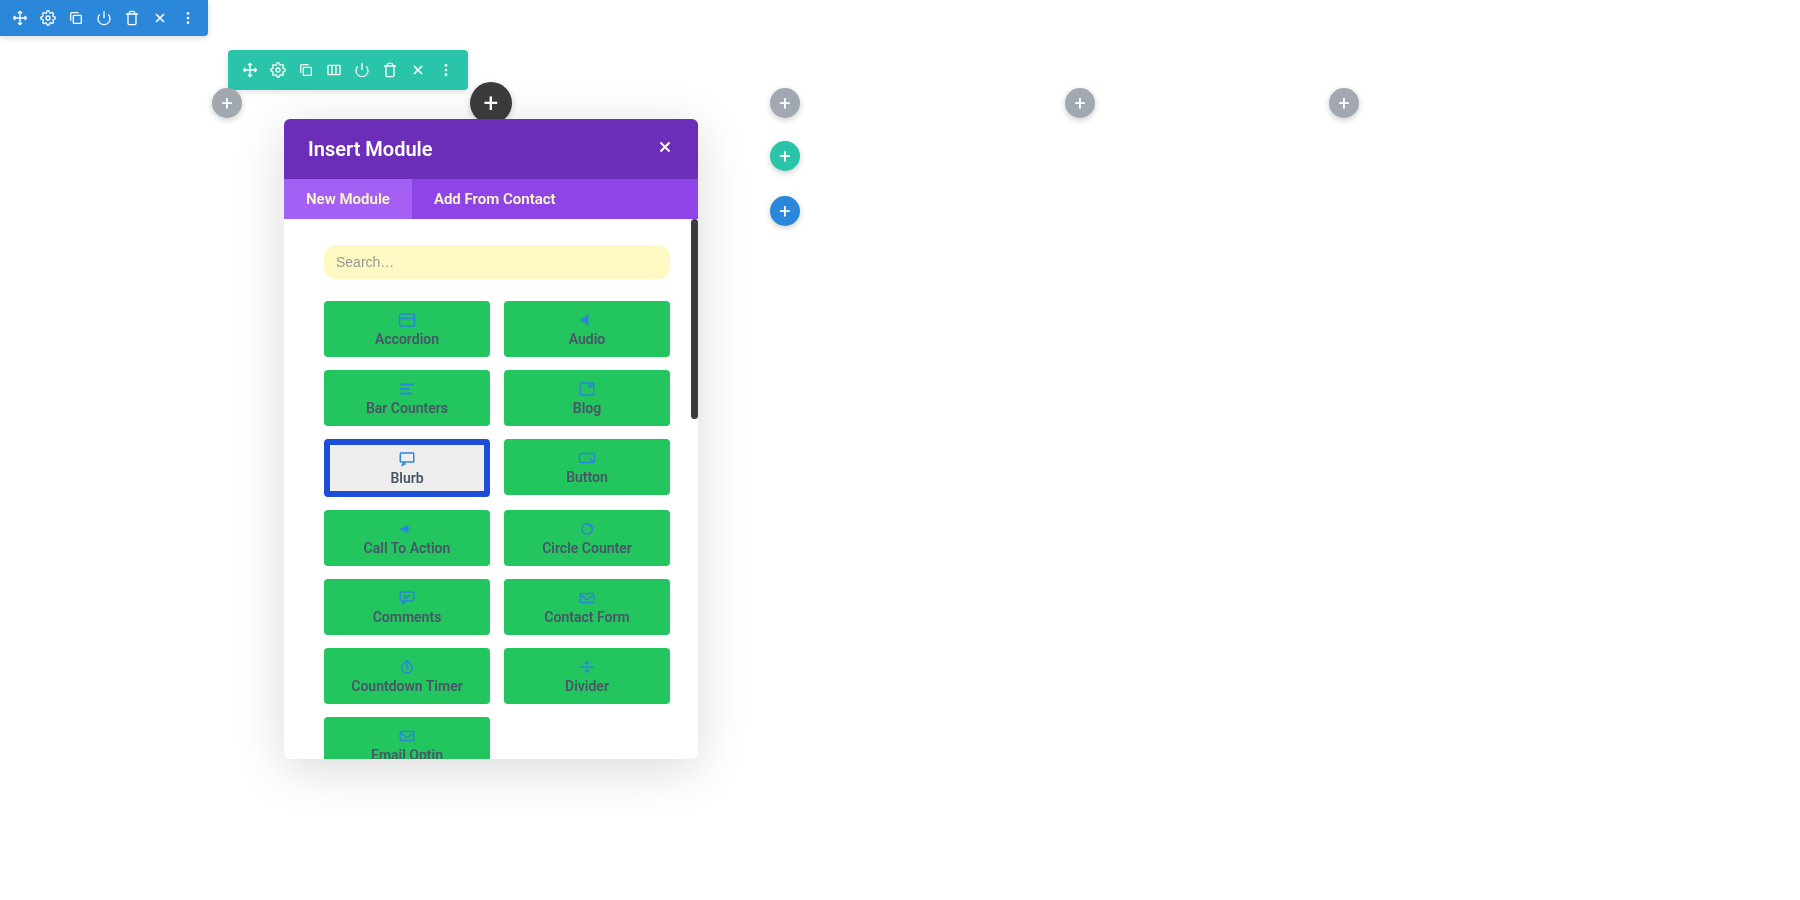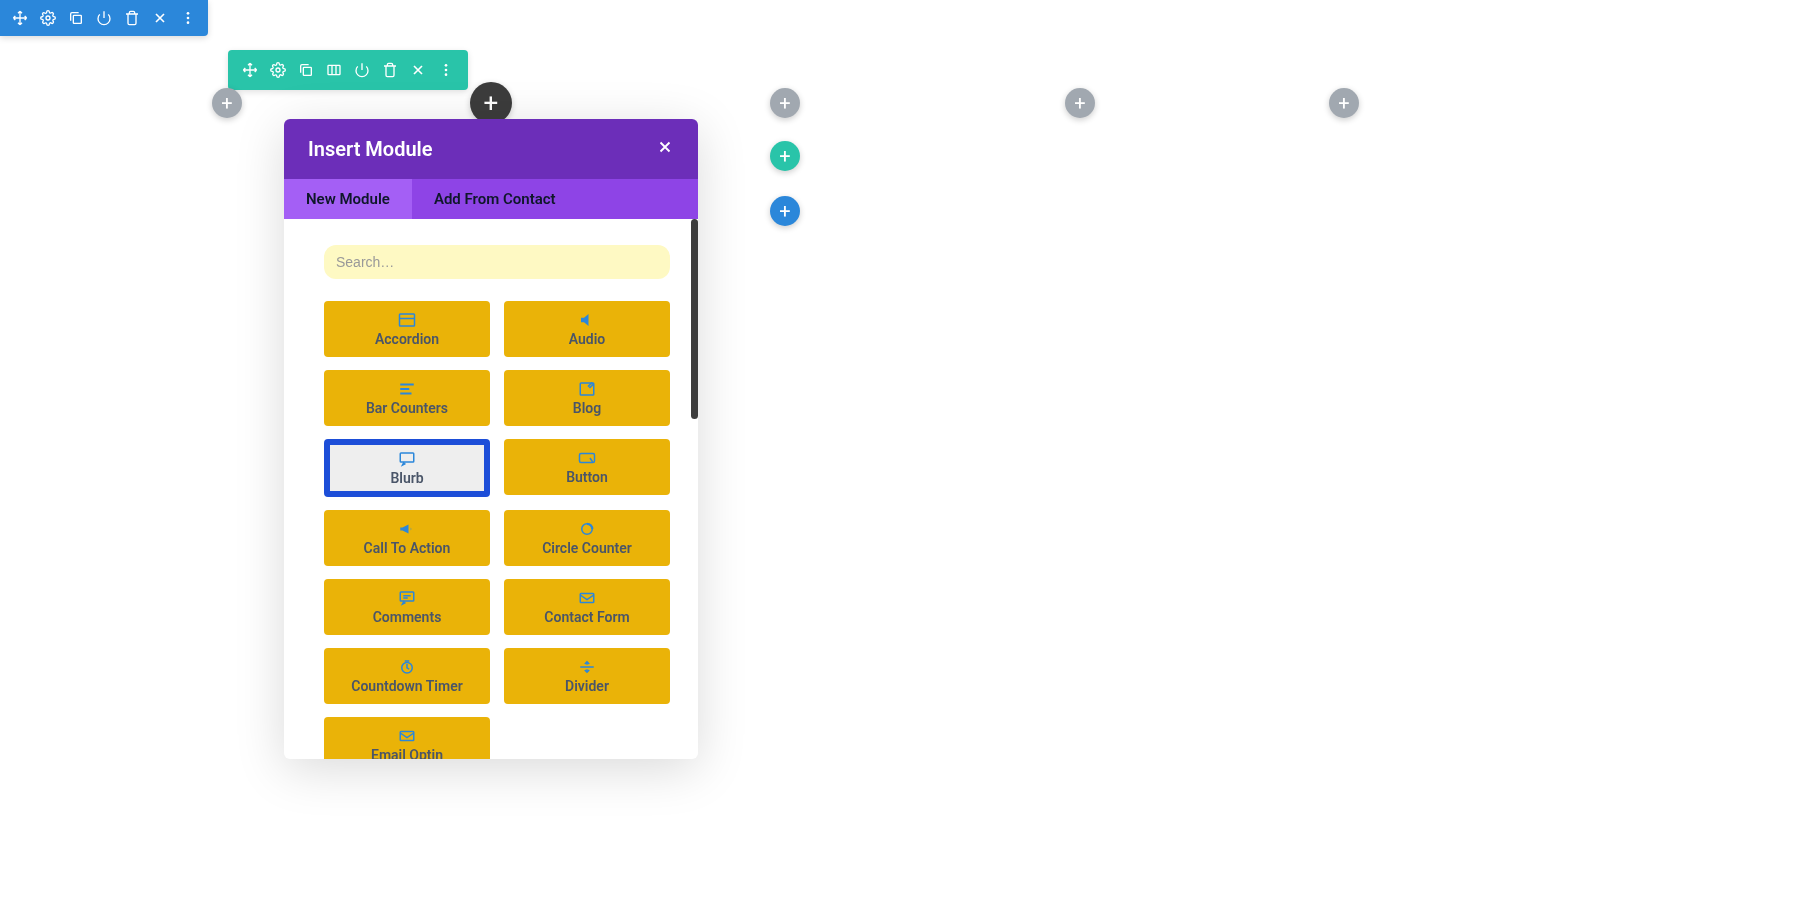--- a/index.html
+++ b/index.html
@@ -114,21 +114,21 @@
       cursor: pointer;
       color: #fff;
     }
     .modal-tabs {
       display: flex;
       background: #8E44E6;
     }
     .modal-tab {
       flex: 0 0 auto;
       padding: 11px 22px;
-      color: #0f172a;
+      color: #fef9c3;
       font-weight: 600;
       font-size: 15px;
       cursor: pointer;
     }
     .modal-tab.active {
       background: #A45FF5;
     }
     .modal-body {
       padding: 26px 18px 0 30px;
       position: relative;
@@ -155,21 +155,21 @@
     }
     .search::placeholder { color: #999; }
     .module-grid {
       display: grid;
       grid-template-columns: 166px 166px;
       gap: 13px 14px;
       width: 346px;
       margin: 0 auto;
     }
     .module-card {
-      background: #eab308;
+      background: #22c55e;
       border-radius: 4px;
       height: 56px;
       display: flex;
       flex-direction: column;
       align-items: center;
       justify-content: center;
       gap: 3px;
       cursor: pointer;
     }
     .module-card.highlighted {

